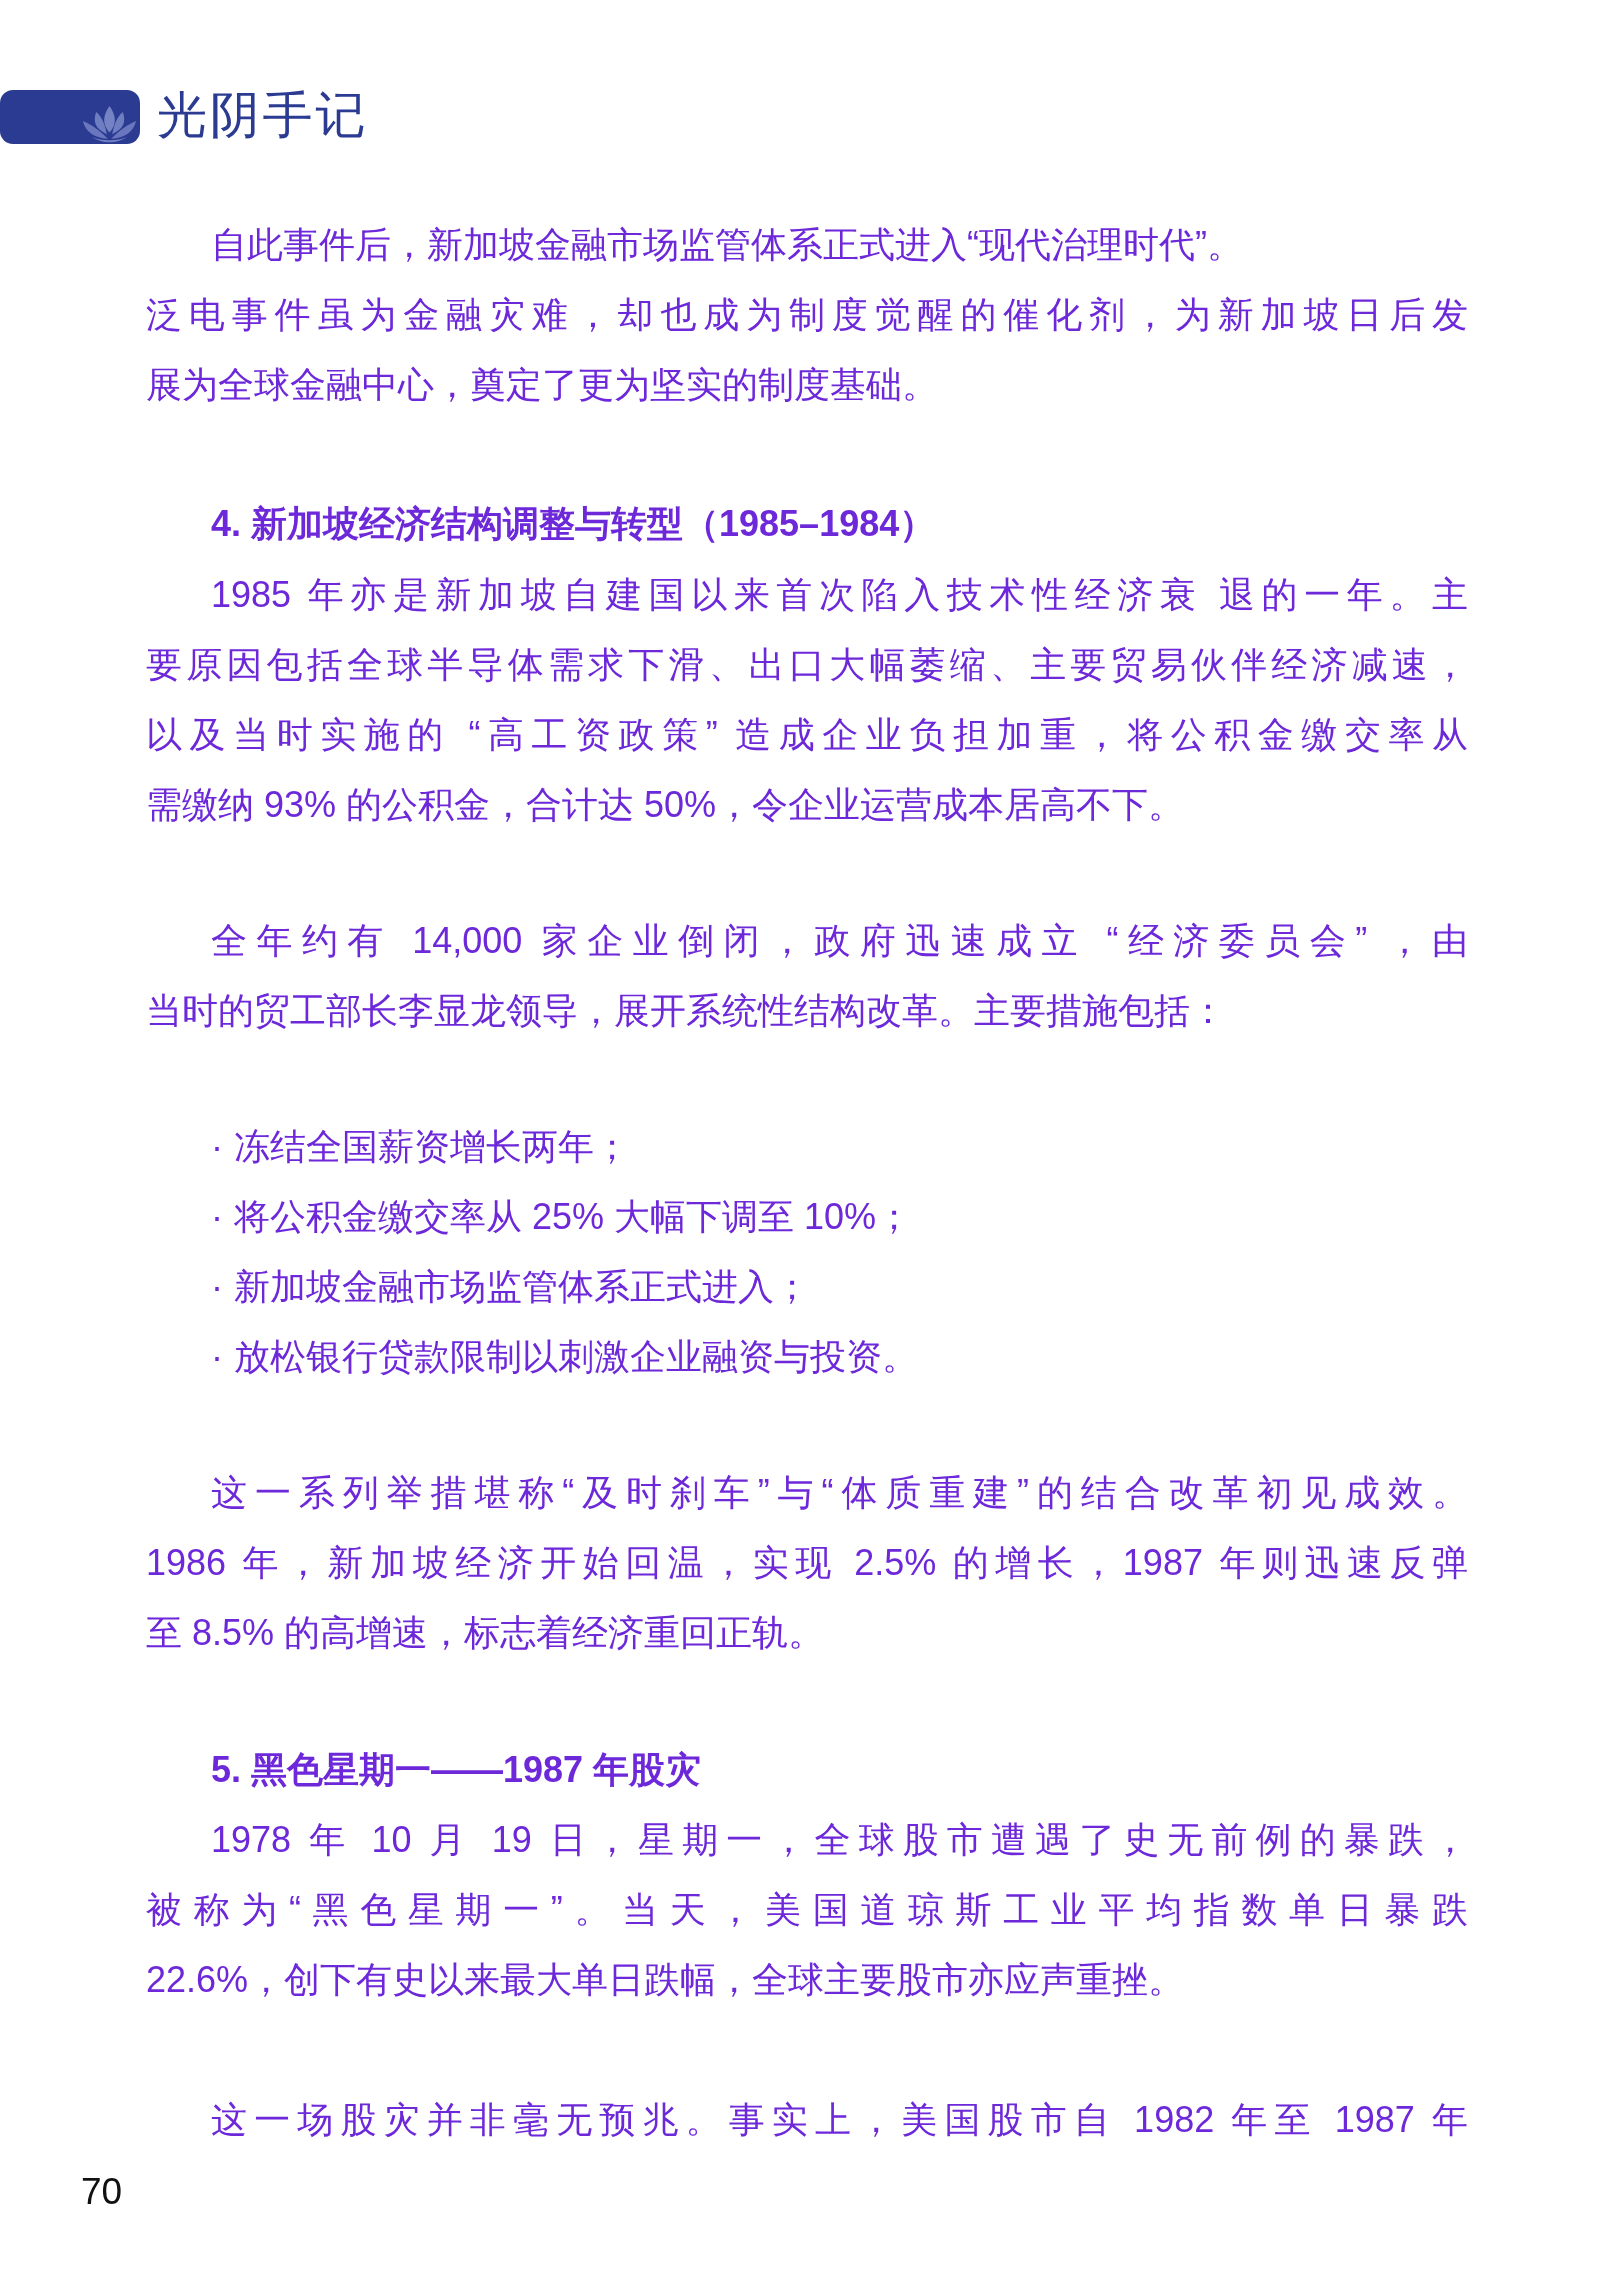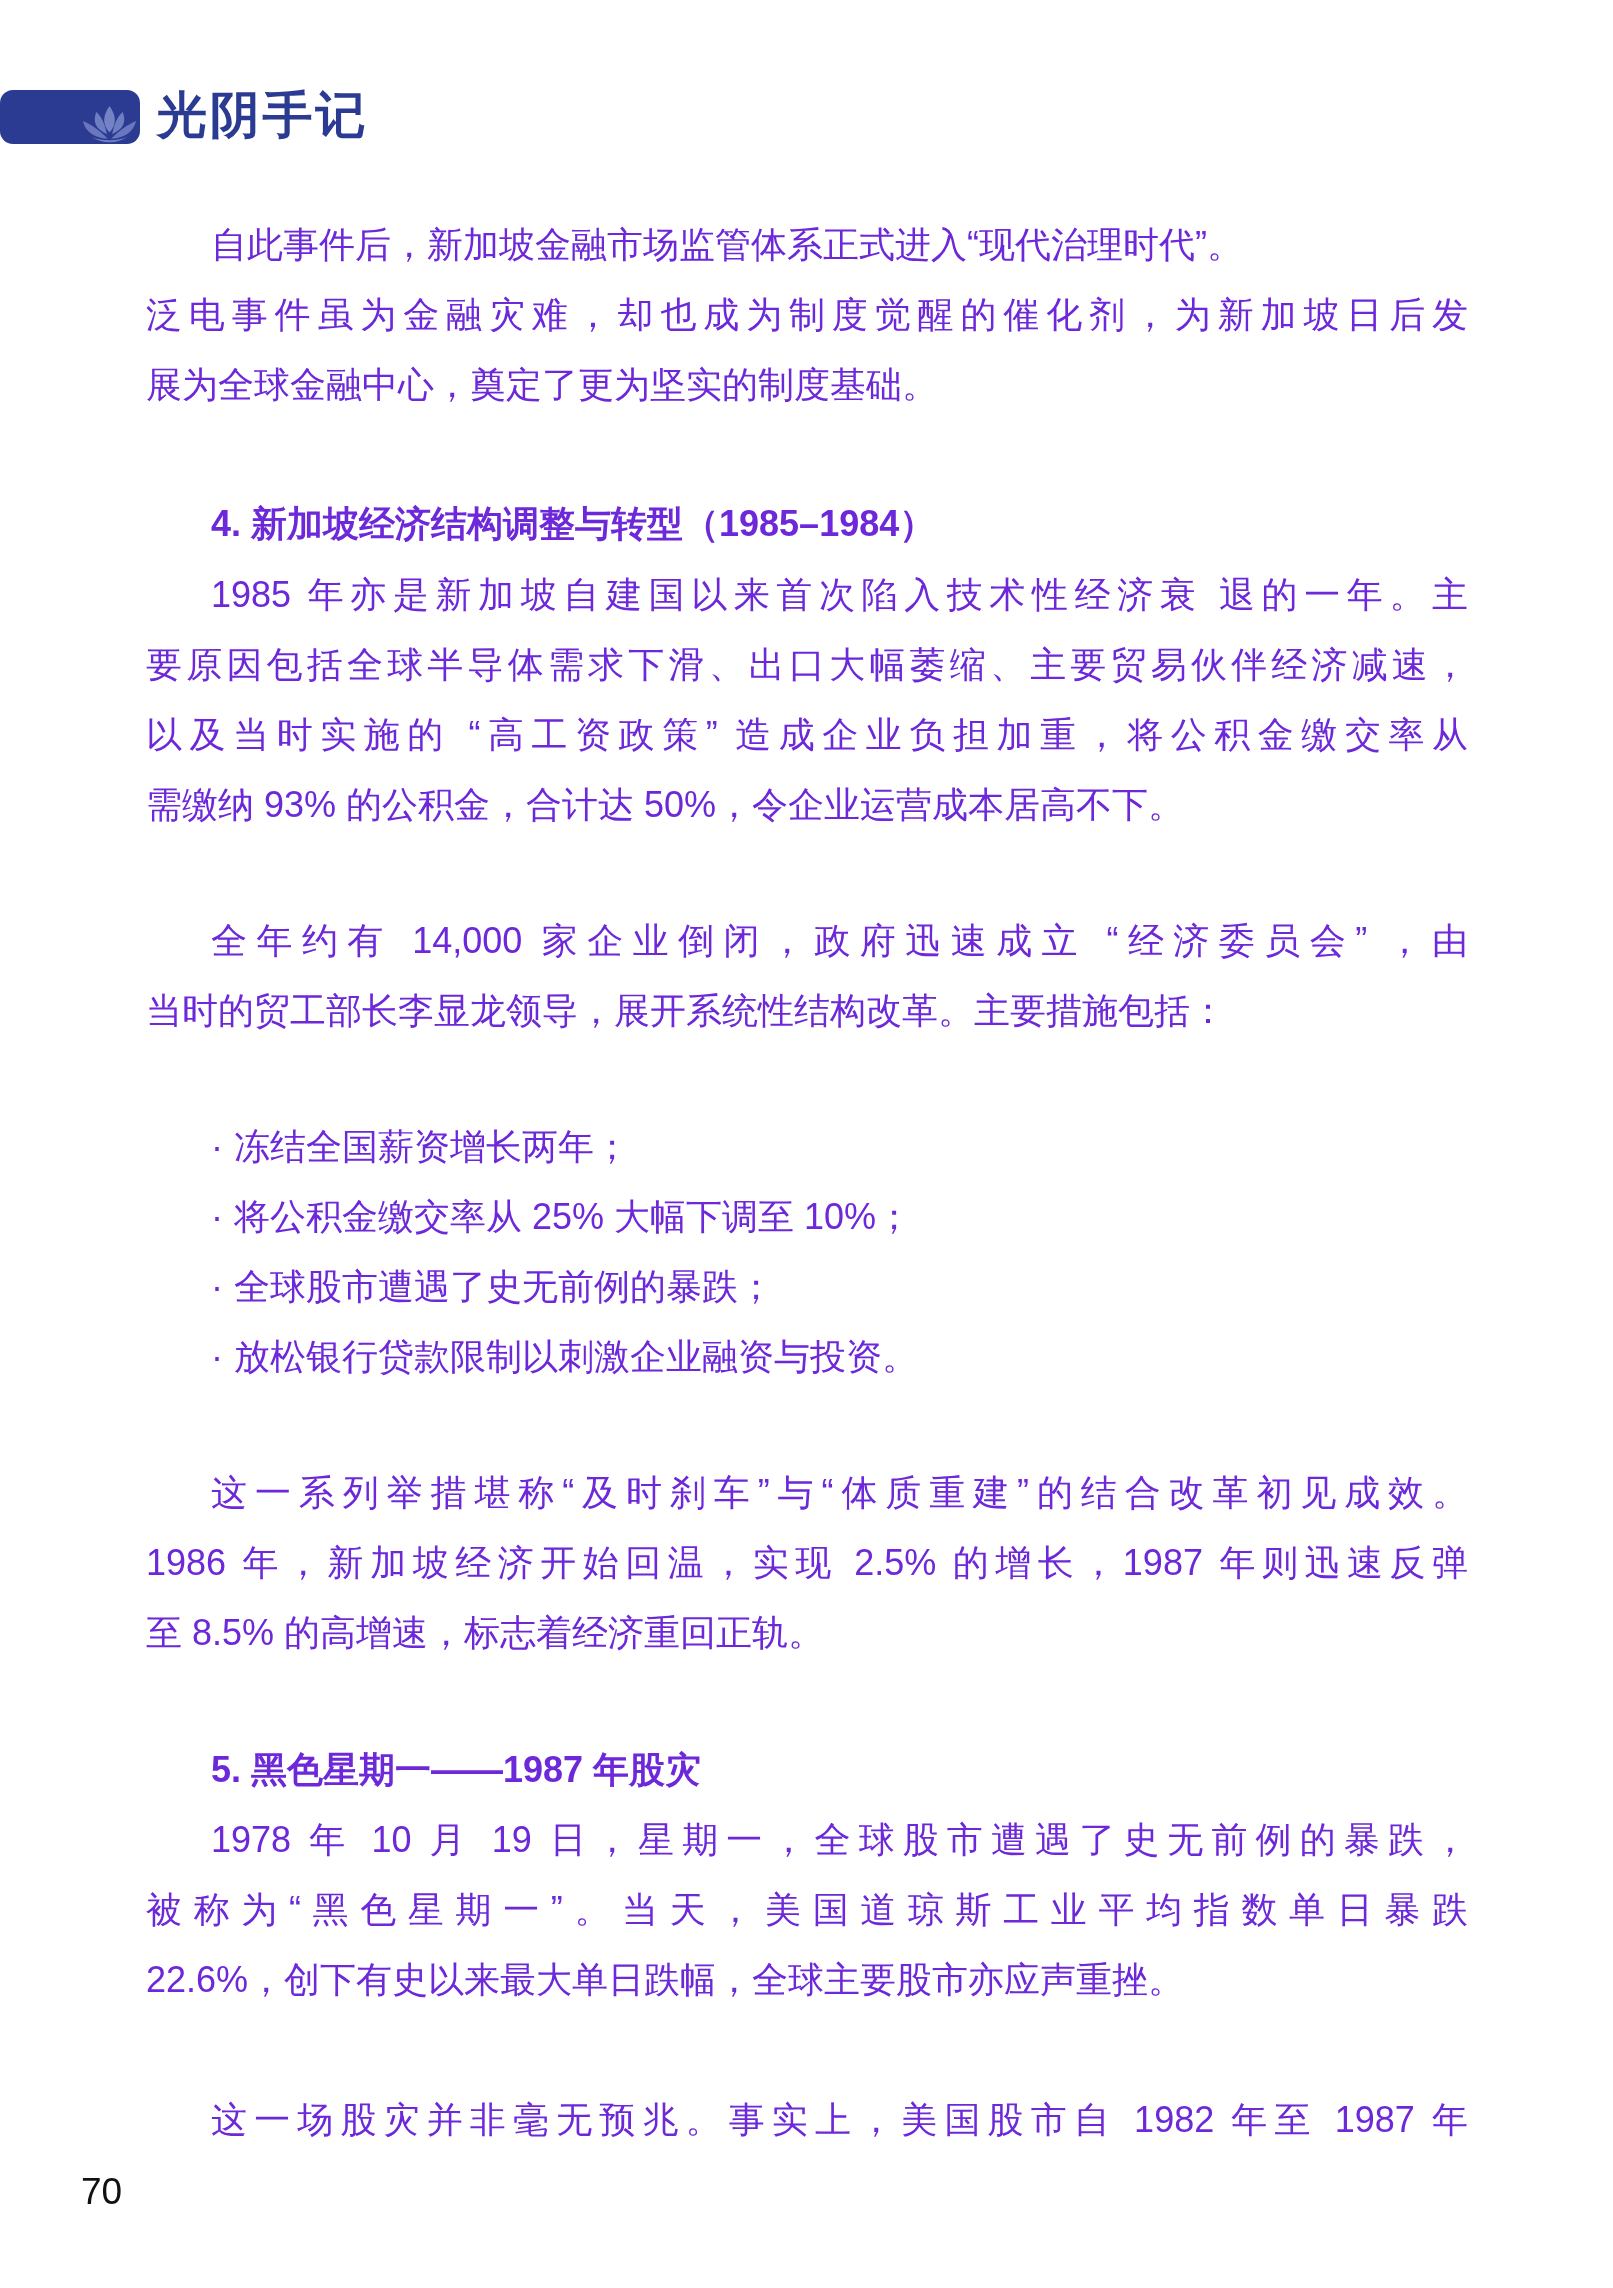--- a/index.html
+++ b/index.html
@@ -23,21 +23,21 @@
   .lotus {
     position: absolute;
     right: 1.8px; bottom: 0;
     width: 57px; height: 39px;
   }
   .brand-title {
     position: absolute;
     left: 157px; top: 88px;
     height: 55px; line-height: 55px;
     font-size: 50px;
-    font-weight: 700;
+    font-weight: 400;
     letter-spacing: 2.8px;
     color: #2c3b92;
     white-space: nowrap;
   }
   
   .textblock {
     position: absolute;
     left: 146px;
     width: 1322px;
     font-size: 36px;
@@ -116,21 +116,21 @@
       <li>
         <span class="marker">·</span>
         <span>冻结全国薪资增长两年；</span>
       </li>
       <li>
         <span class="marker">·</span>
         <span>将公积金缴交率从 25% 大幅下调至 10%；</span>
       </li>
       <li>
         <span class="marker">·</span>
-        <span>全球股市遭遇了史无前例的暴跌；</span>
+        <span>新加坡金融市场监管体系正式进入；</span>
       </li>
       <li>
         <span class="marker">·</span>
         <span>放松银行贷款限制以刺激企业融资与投资。</span>
       </li>
     </ul>
   </div>
 
   <div class="textblock" style="top:1458px">
     <span class="line first j">这一系列举措堪称“及时刹车”与“体质重建”的结合改革初见成效。</span>

